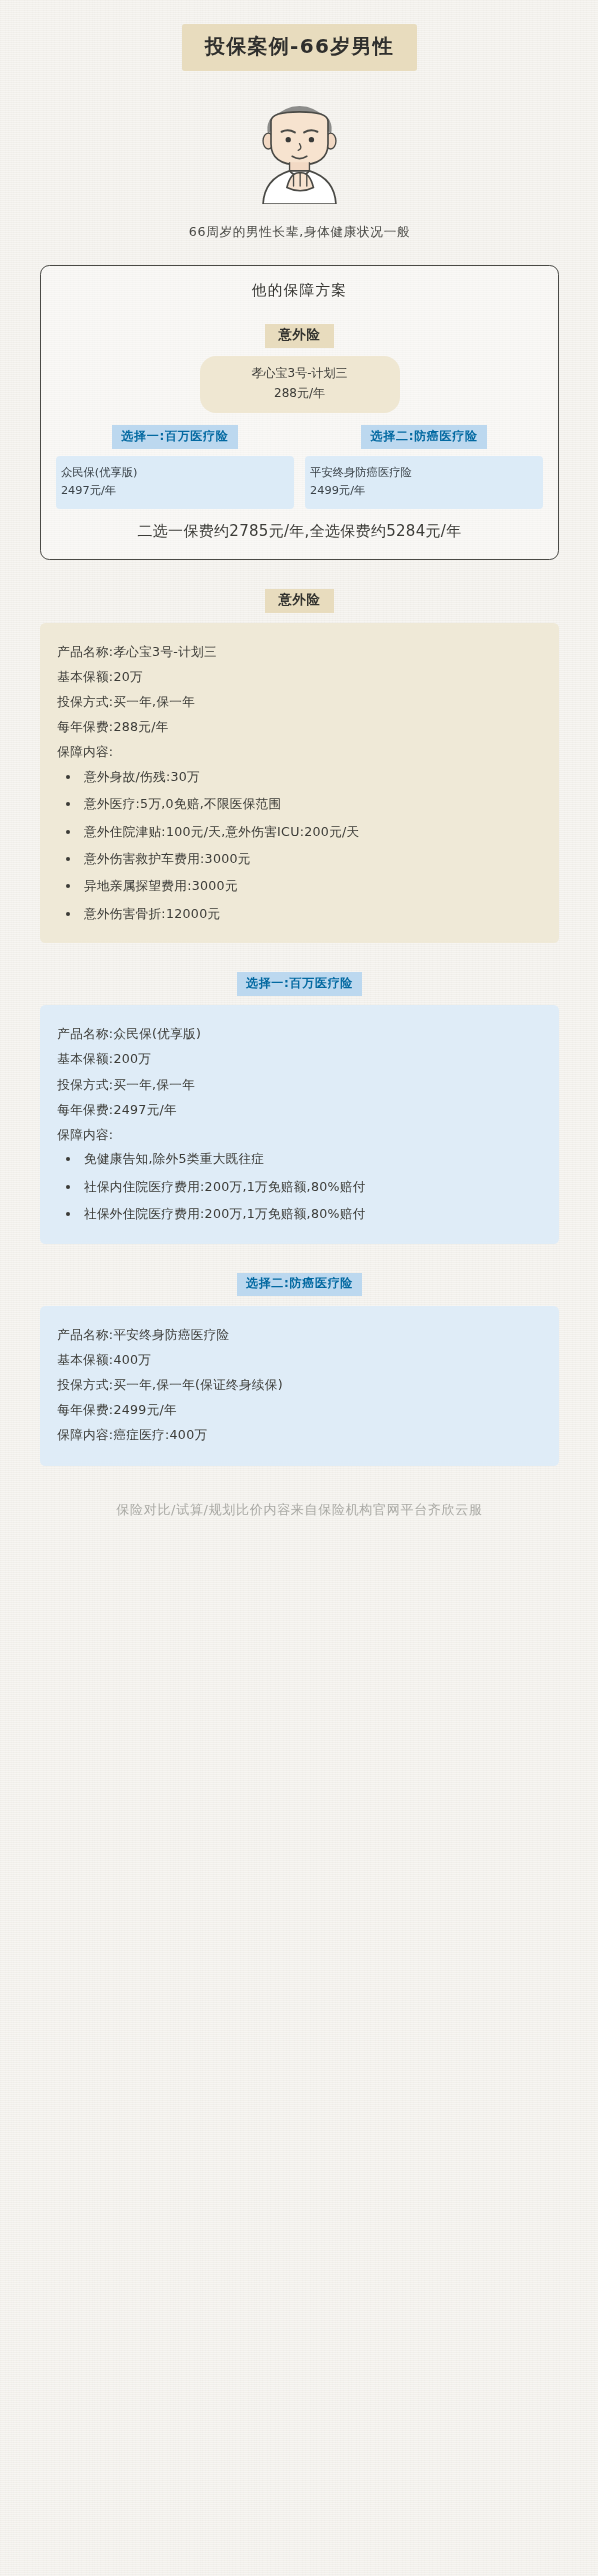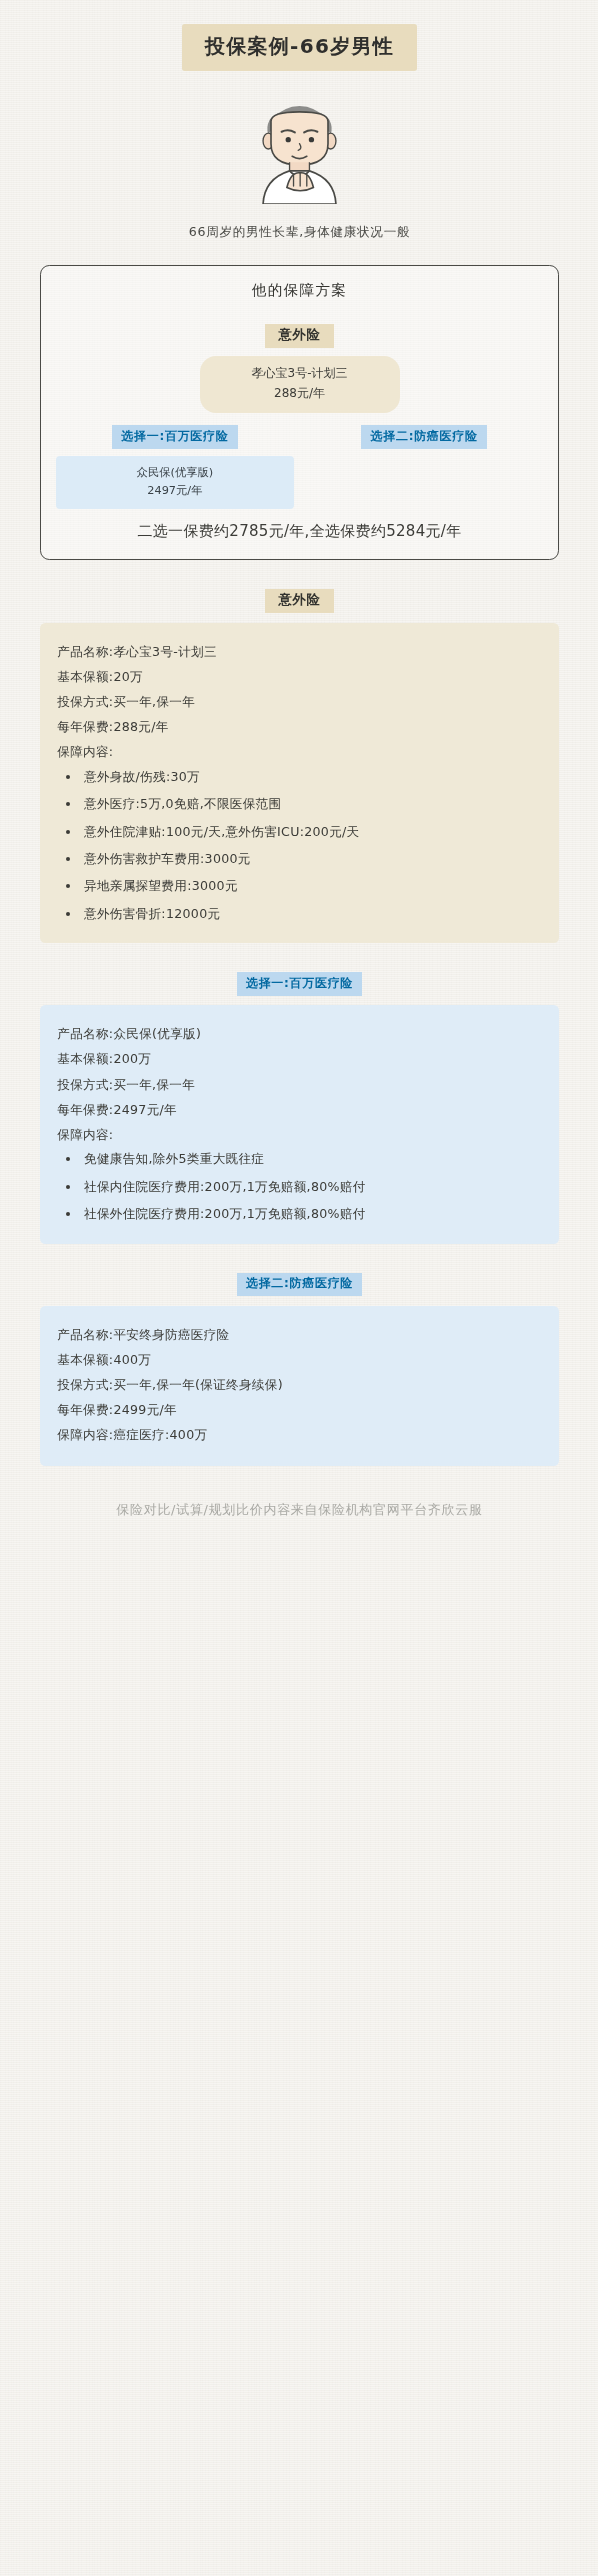--- a/index.html
+++ b/index.html
@@ -95,21 +95,21 @@
     font-size: 12px;
     font-weight: bold;
     letter-spacing: 0.7px;
     color: #0369a1;
   }
   .col-card {
     margin-top: 6.7px;
     background: #dcebf7;
     border-radius: 4px;
     padding: 8px 5.3px 9.3px;
-    text-align: center;
+    text-align: left;
     font-size: 11.3px;
     line-height: 1.6;
     color: #3a4248;
   }
   .plan-foot {
     text-align: center;
     margin-top: 13.3px;
     font-size: 15px;
     color: #3c3c38;
     letter-spacing: 0.3px;
@@ -209,20 +209,24 @@
           <span class="hl-blue">选择一:百万医疗险</span>
         </div>
         <div class="col-card">
           <div>众民保(优享版)</div>
           <div>2497元/年</div>
         </div>
       </div>
       <div class="col">
         <div class="center">
           <span class="hl-blue">选择二:防癌医疗险</span>
+        </div>
+        <div class="col-card">
+          <div>平安终身防癌医疗险</div>
+          <div>2499元/年</div>
         </div>
       </div>
     </div>
 
     <div class="plan-foot">二选一保费约2785元/年,全选保费约5284元/年</div>
   </div>
 
   <div class="section">
     <div class="section-head">
       <span class="hl-tan">意外险</span>

